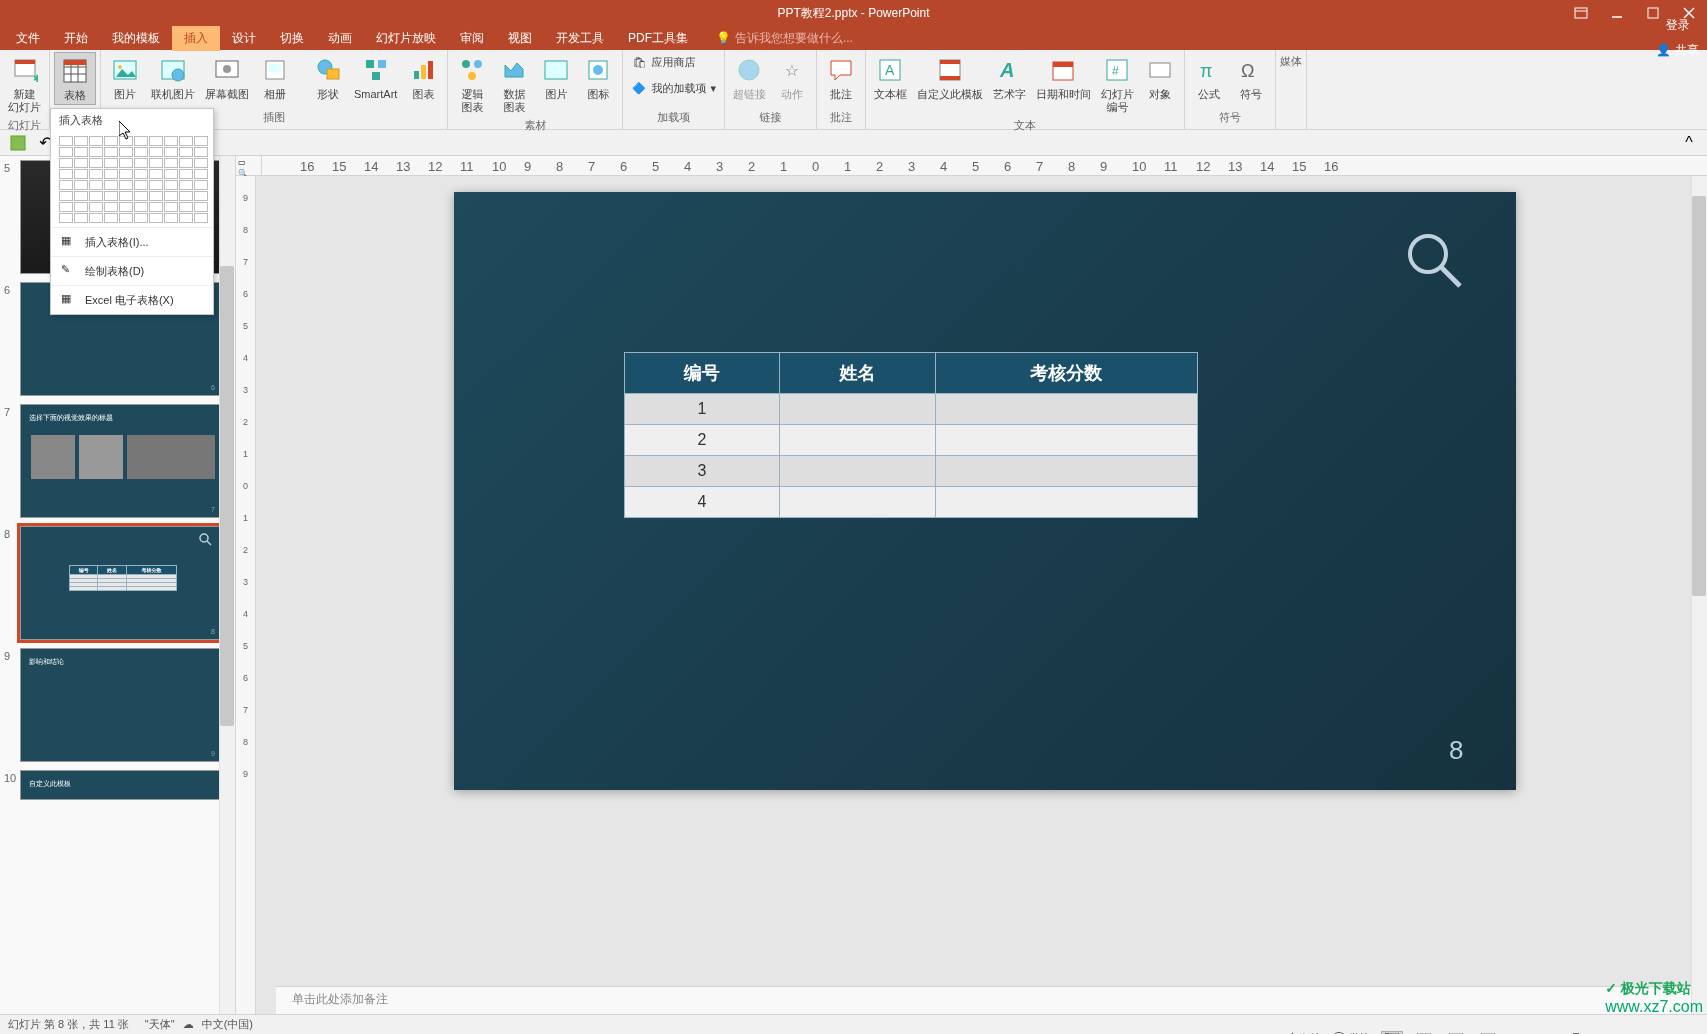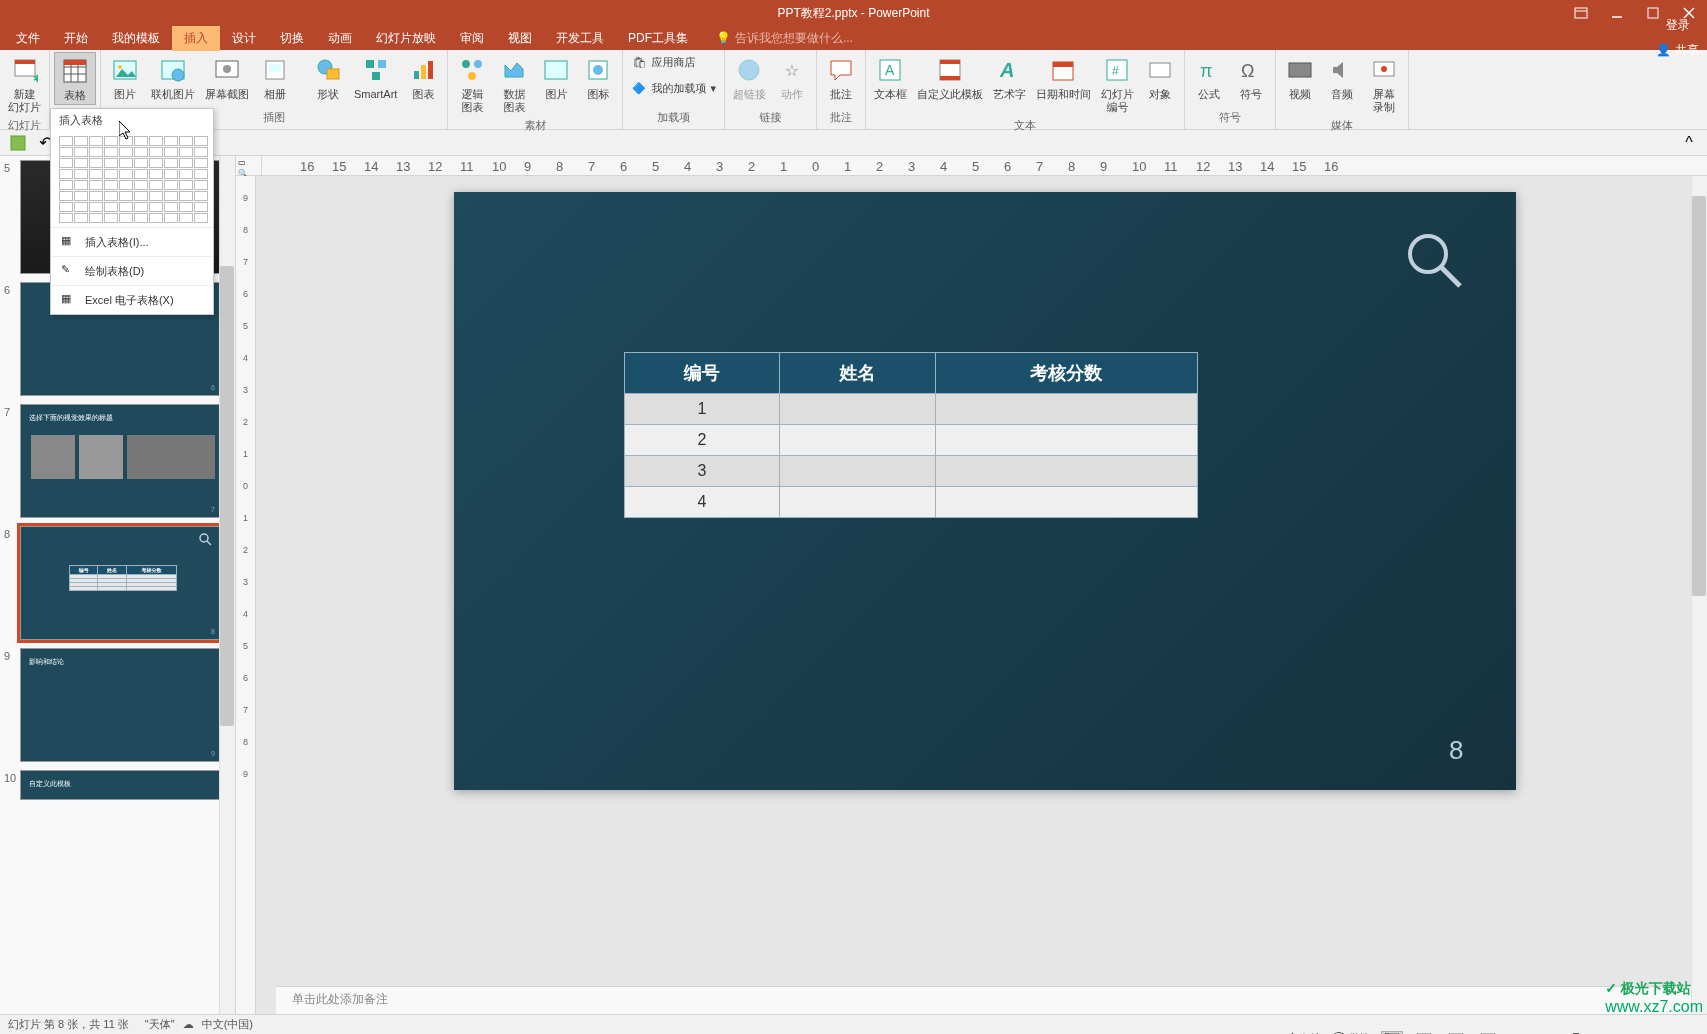--- a/index.html
+++ b/index.html
@@ -430,48 +430,20 @@
               <text x="3" y="20" font-size="18" fill="#666">Ω</text>
             </svg>
           </div>
           <div class="label">符号</div>
         </div>
     </div>
     <div class="ribbon-group-label">符号</div>
   </div>
 
   <div class="ribbon-group">
-    <div class="ribbon-group-items">
-      <div class="ribbon-btn">
-          <div class="icon-box">
-            <svg width="26" height="26">
-              <rect x="2" y="6" width="22" height="14" fill="#888" stroke="#555"></rect>
-            </svg>
-          </div>
-          <div class="label">视频</div>
-        </div>
-      <div class="ribbon-btn">
-          <div class="icon-box">
-            <svg width="26" height="26">
-              <path d="M4 10 H8 L14 5 V21 L8 16 H4 Z" fill="#888"></path>
-            </svg>
-          </div>
-          <div class="label">音频</div>
-        </div>
-      <div class="ribbon-btn">
-          <div class="icon-box">
-            <svg width="26" height="26">
-              <rect x="3" y="5" width="20" height="14" fill="#fff" stroke="#888"></rect>
-              <circle cx="13" cy="12" r="3" fill="#D24726"></circle>
-            </svg>
-          </div>
-          <div class="label">屏幕
-录制</div>
-        </div>
-    </div>
     <div class="ribbon-group-label">媒体</div>
   </div>
 </div>
 
 <div class="qat">
   <div class="qat-btn">
       <svg width="16" height="16">
         <rect x="1" y="1" width="14" height="14" fill="#8B5" stroke="#5A2"></rect>
       </svg>
     </div>

